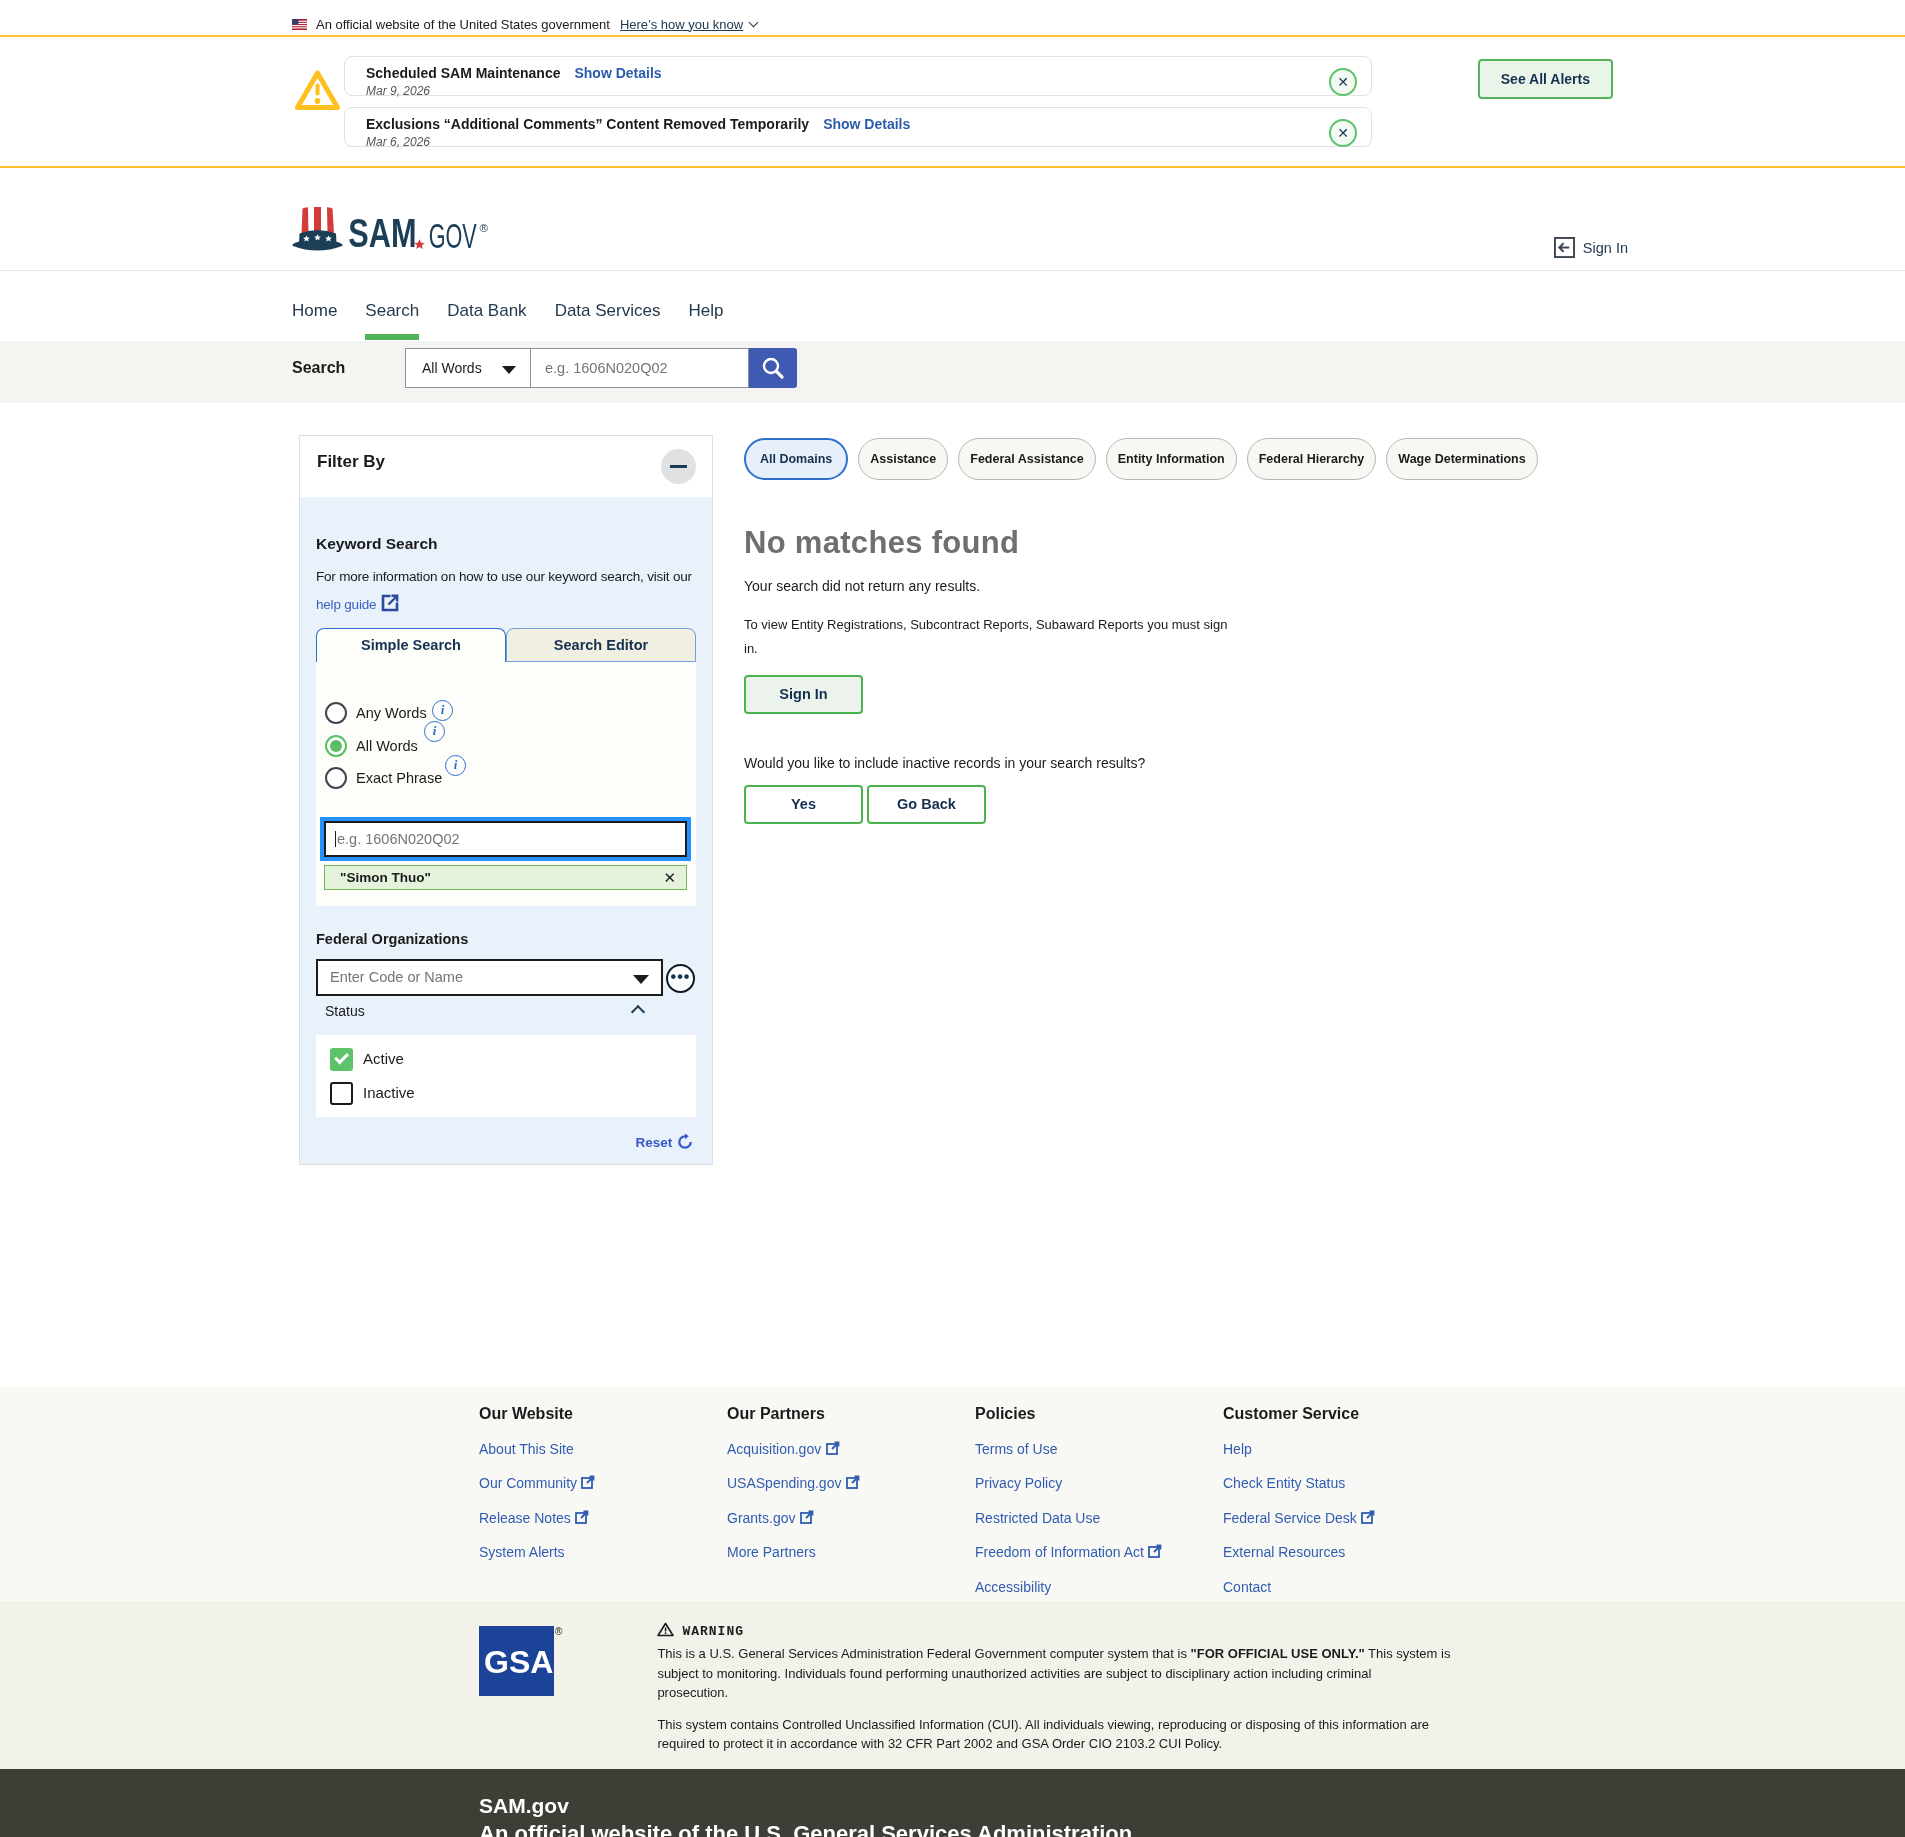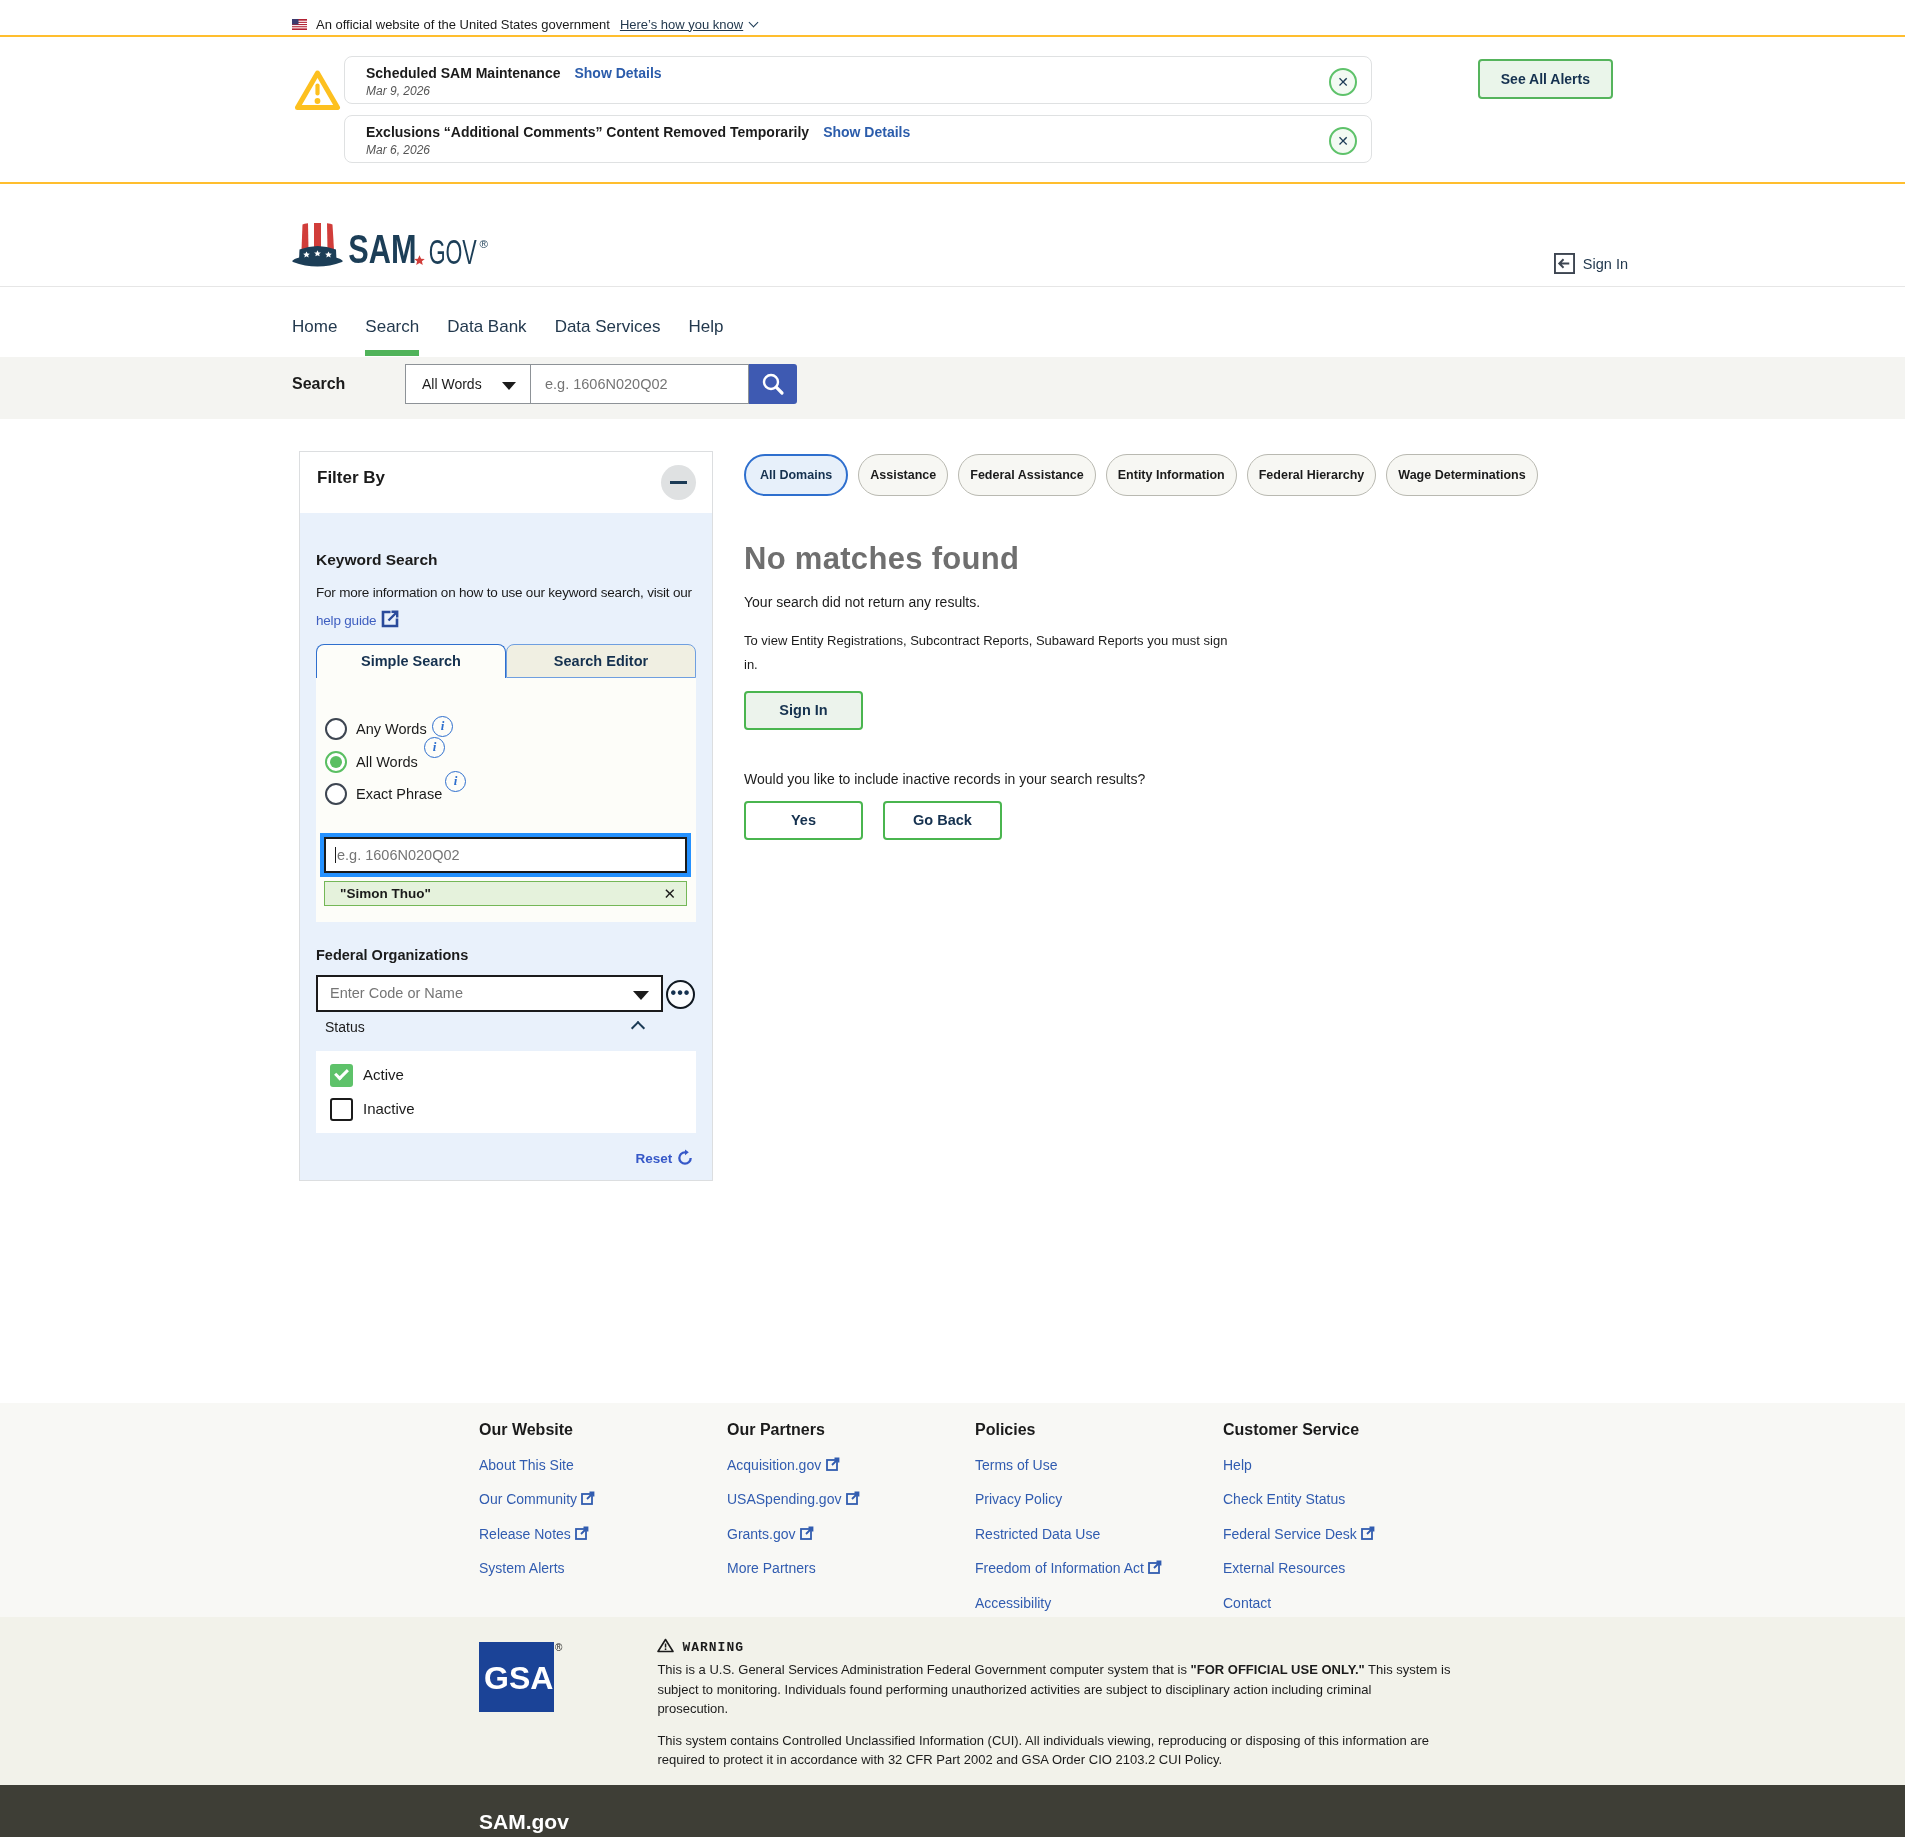--- a/index.html
+++ b/index.html
@@ -14,21 +14,21 @@
 .govbanner .container { display:flex; align-items:center; height:22px; }
 .govbanner .flag { margin-right:9px; }
 .govbanner .txt { color:#1b1b1b; }
 .govbanner .how { color:#23394e; text-decoration:underline; margin-left:10px; }
 .chev { display:inline-block; width:7px; height:7px; border-right:1.5px solid #1b3a55; border-bottom:1.5px solid #1b3a55; transform:rotate(45deg); margin-left:7px; margin-top:-3px; }
 
 
 .alerts { background:#fff; border-bottom:2px solid #ffbe2e; padding:6px 0 6px 0; }
 .alertrow { position:relative; }
 .alert-icon { position:absolute; left:1px; top:12px; }
-.alertbox { margin-left:52px; width:1028px; border:1px solid #dfe1e2; border-radius:8px; padding:8px 60px 8px 21px; position:relative; background:#fff; height:48px; }
+.alertbox { margin-left:52px; width:1028px; border:1px solid #dfe1e2; border-radius:8px; padding:8px 60px 8px 21px; position:relative; background:#fff; height:40px; }
 .alertbox .ttl { font-size:14px; font-weight:bold; color:#1b1b1b; line-height:17px; }
 .alertbox .ttl a { color:#2b5cab; margin-left:14px; }
 .alertbox .date { font-size:12px; font-style:italic; color:#555; margin-top:2px; }
 .alert-x { position:absolute; right:14px; top:11px; width:28px; height:28px; border:2px solid #5ec26a; border-radius:50%; background:#f3faf3; color:#1b3a55; font-size:14px; line-height:24px; text-align:center; }
 .seeall { position:absolute; right:0; top:3px; display:inline-block; background:#eaf5ea; border:2px solid #55b45c; border-radius:4px; padding:10px 21px; font-size:14px; font-weight:bold; color:#15314f; }
 
 
 header.site { background:#fff; height:89px; }
 header.site .container { height:89px; }
 .logo { position:absolute; left:0; top:24px; }
@@ -311,21 +311,21 @@
           <div class="pill">Federal Assistance</div>
           <div class="pill">Entity Information</div>
           <div class="pill">Federal Hierarchy</div>
           <div class="pill">Wage Determinations</div>
         </div>
         <h1 class="nomatch">No matches found</h1>
         <div class="rtxt">Your search did not return any results.</div>
         <div class="rtxt2">To view Entity Registrations, Subcontract Reports, Subaward Reports you must sign in.</div>
         <div style="margin-top:14px;"><a class="gbtn" href="#">Sign In</a></div>
         <div class="rtxt" style="margin-top:39px;">Would you like to include inactive records in your search results?</div>
-        <div style="margin-top:12px; display:flex; gap:20px;align-items:flex-end;">
+        <div style="margin-top:12px; display:flex; gap:4px;align-items:flex-end;">
             <a class="gbtn white" href="#">Yes</a>
             <a class="gbtn white" href="#">Go Back</a>
           </div>
       </div>
     </div>
   </div>
 </main>
 
 <div class="flinks">
   <div class="fgrid">

